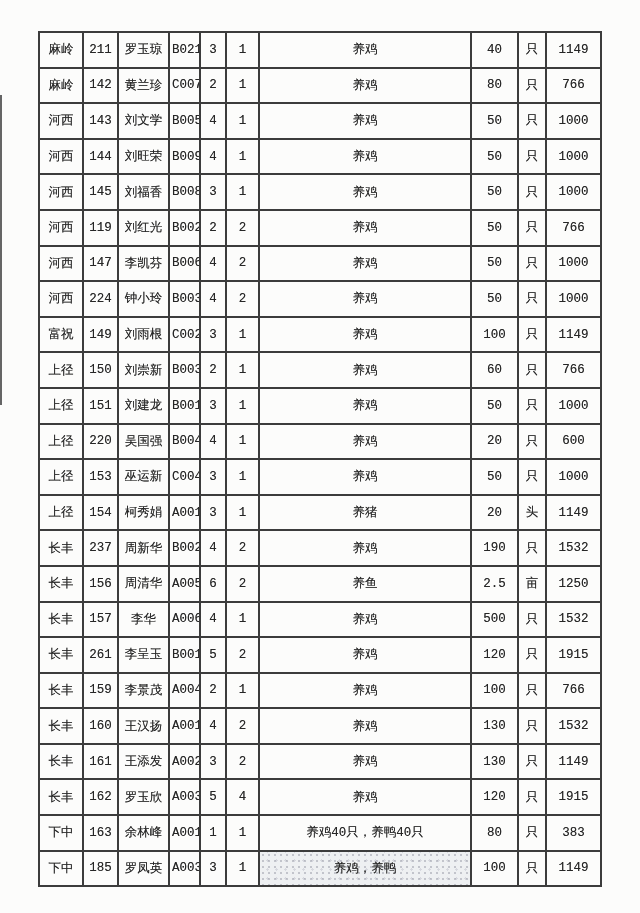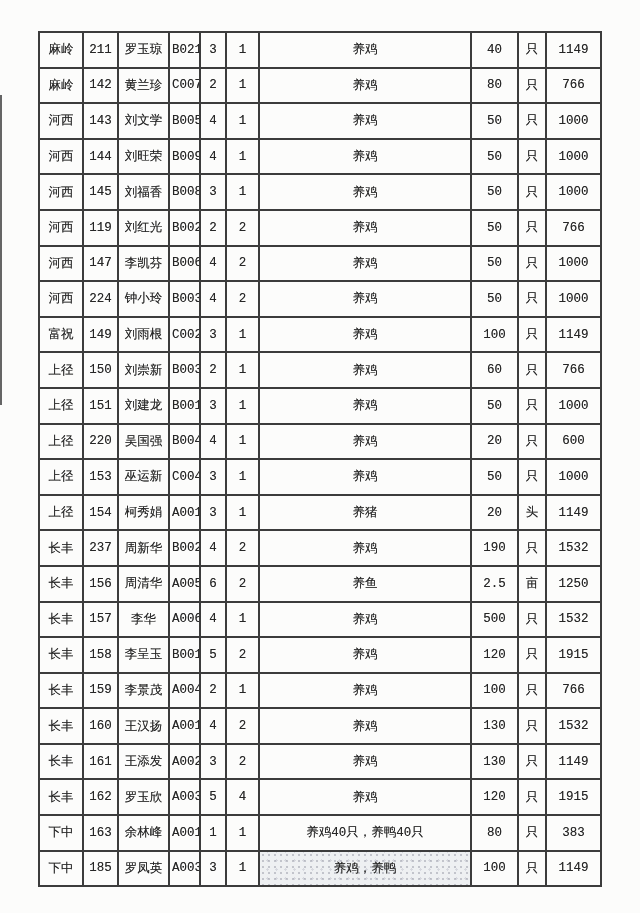--- a/index.html
+++ b/index.html
@@ -274,21 +274,21 @@
     <td>A006</td>
     <td>4</td>
     <td>1</td>
     <td>养鸡</td>
     <td>500</td>
     <td>只</td>
     <td>1532</td>
   </tr>
         <tr>
     <td>长丰</td>
-    <td>158</td>
+    <td>261</td>
     <td>李呈玉</td>
     <td>B001</td>
     <td>5</td>
     <td>2</td>
     <td>养鸡</td>
     <td>120</td>
     <td>只</td>
     <td>1915</td>
   </tr>
         <tr>

